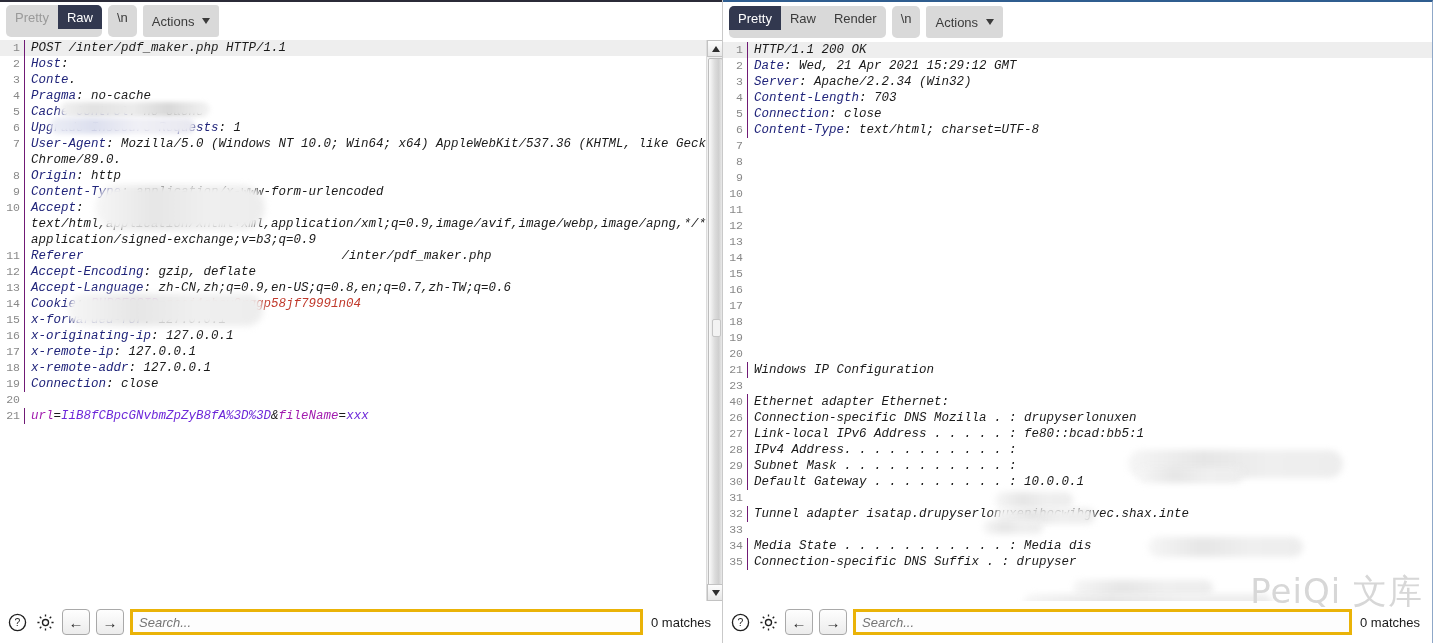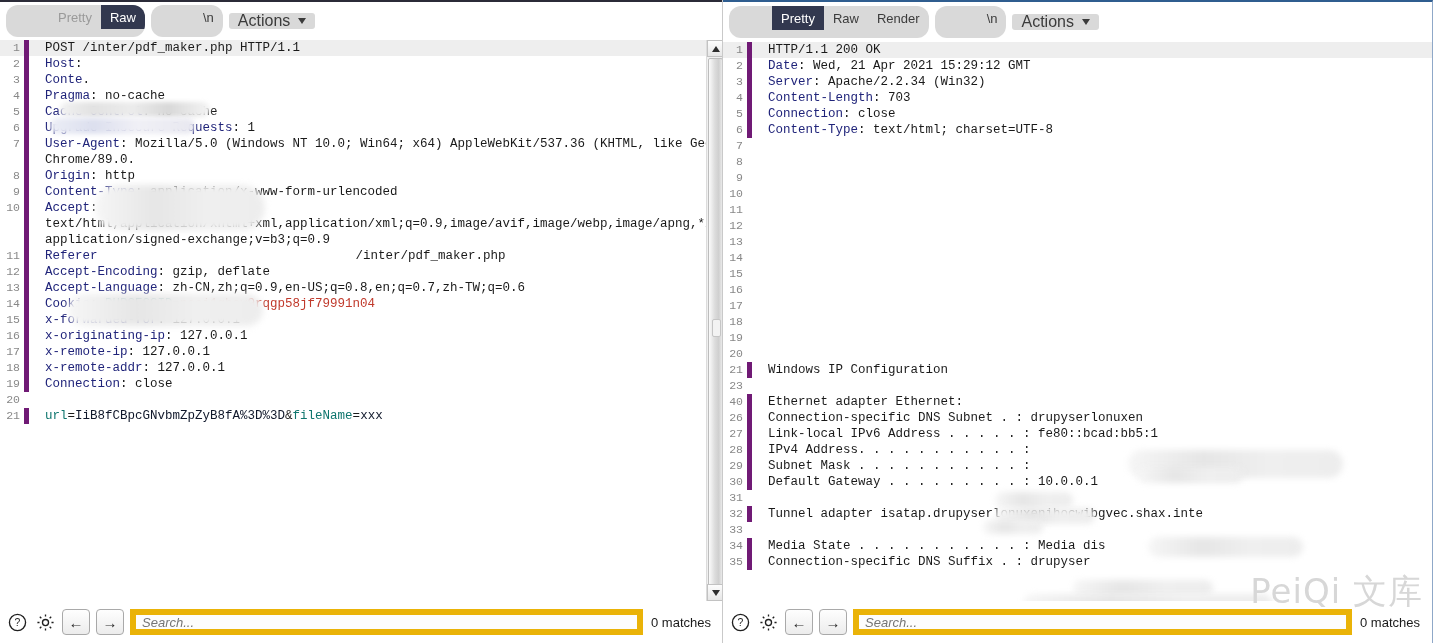--- a/index.html
+++ b/index.html
@@ -35,44 +35,43 @@
     display: flex;
     align-items: center;
     padding-left: 6px;
     background: #ffffff;
     gap: 6px;
   }
   .panel-left .toolbar { border-top: 2px solid #2b2b38; }
   .seg {
     display: flex;
     background: #d9d9d9;
-    border-radius: 12px;
+    border-radius: 5px;
     height: 32px;
     overflow: hidden;
-    padding-left: 43px;
   }
   .seg-btn {
     display: flex; align-items: center;
     padding: 0 9px;
     height: 24px;
     font-size: 13px;
     color: #3b3b3b;
     cursor: default;
     white-space: nowrap;
   }
   .seg-btn.disabled { color: #9a9a9a; }
   .seg-btn.active { background: #32384f; color: #ffffff; }
   .seg.single { }
   .actions-btn {
     display: flex; align-items: center; gap: 8px;
     background: #d9d9d9;
     border-radius: 3px;
-    height: 16px;
+    height: 32px;
     padding: 0 9px;
-    font-size: 16px;
+    font-size: 13px;
     color: #3b3b3b;
     cursor: default;
   }
   .chev {
     width: 0; height: 0;
     border-left: 4.5px solid transparent;
     border-right: 4.5px solid transparent;
     border-top: 6px solid #3b3b3b;
   }
 
@@ -108,30 +107,31 @@
     text-align: right;
     padding-right: 4px;
     color: #888888;
     font-family: "Liberation Mono", "DejaVu Sans Mono", monospace;
     font-size: 11.5px;
     line-height: 16px;
     user-select: none;
   }
   .ltext {
     flex: 1 1 auto;
-    padding-left: 16px;
-    border-left: 5px solid #701a75;
+    padding-left: 6px;
+    border-left: 1px solid #701a75;
     color: #1a1a1a;
     line-height: 16px;
     overflow: hidden;
+    font-style: italic;
   }
   .k  { color: #20247a; }          
-  .blue { color: #0f766e; }        
+  .blue { color: #a21caf; }        
   .red  { color: #c0392b; }        
-  .dkred { color: #0f172a; }
+  .dkred { color: #6d28d9; }
 
   
   .blob {
     position: absolute;
     border-radius: 22px;
     pointer-events: none;
   }
   .b-grey  { background: linear-gradient(90deg,#f2f2f2 0%,#e2e2e2 22%,#ececec 48%,#d8d8d8 72%,#f4f4f4 100%); filter: blur(2px); }
   .b-lav   { background: linear-gradient(90deg,#eceef6 0%,#dcdfee 30%,#f0f0f6 60%,#e8e8f0 100%); filter: blur(2.5px); }
   .b-soft  { background: linear-gradient(90deg,#f6f6f6 0%,#e6e6e6 35%,#efefef 65%,#ededed 100%); filter: blur(3px); }
@@ -191,21 +191,21 @@
     border: 1px solid #a9a9a9;
     border-radius: 4px;
     background: linear-gradient(#fefefe,#ececec);
     display: flex; align-items: center; justify-content: center;
     font-size: 15px; color: #2a2a2a;
     cursor: default;
   }
   .search {
     flex: 1 1 auto;
     height: 26px;
-    border: 6px solid #eab308;
+    border: 3px solid #eab308;
     background: #fdfdfd;
     padding: 0 6px;
     font-size: 13px;
     font-style: italic;
     color: #8a8a8a;
     font-family: "Liberation Sans", sans-serif;
     outline: none;
   }
   .matches {
     font-size: 13px;
@@ -505,21 +505,21 @@
             <div class="line">
               <span class="lno">23</span>
               <span class="ltext"><span></span></span>
             </div>
             <div class="line">
               <span class="lno">40</span>
               <span class="ltext"><span>Ethernet adapter Ethernet:</span></span>
             </div>
             <div class="line">
               <span class="lno">26</span>
-              <span class="ltext"><span>Connection-specific DNS Subnet  . : drupyserlonuxen</span><span style="display: inline-block; width: 608px;"></span></span>
+              <span class="ltext"><span>Connection-specific DNS Mozilla  . : drupyserlonuxen</span><span style="display: inline-block; width: 608px;"></span></span>
             </div>
             <div class="line">
               <span class="lno">27</span>
               <span class="ltext"><span>Link-local IPv6 Address . . . . . : fe80::bcad:bb5:1</span></span>
             </div>
             <div class="line">
               <span class="lno">28</span>
               <span class="ltext"><span>IPv4 Address. . . . . . . . . . . : </span></span>
             </div>
             <div class="line">

